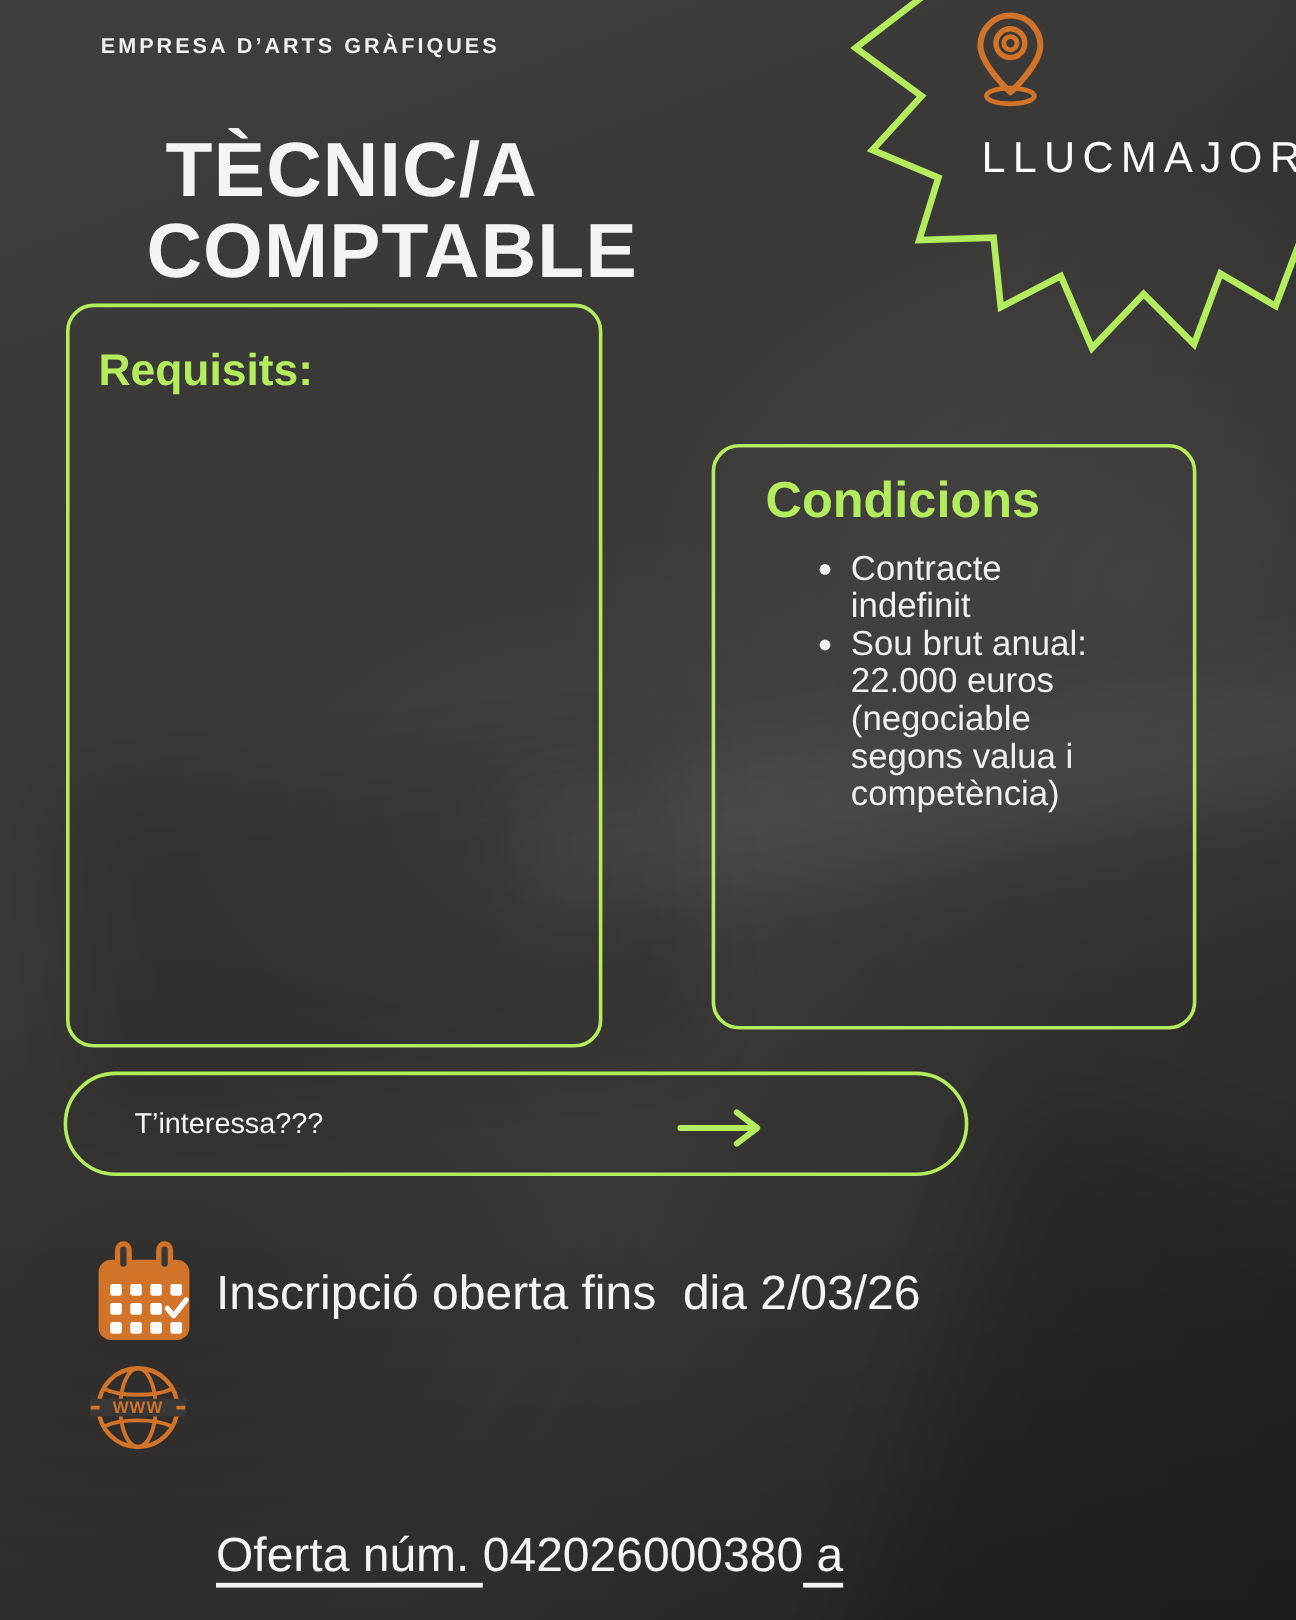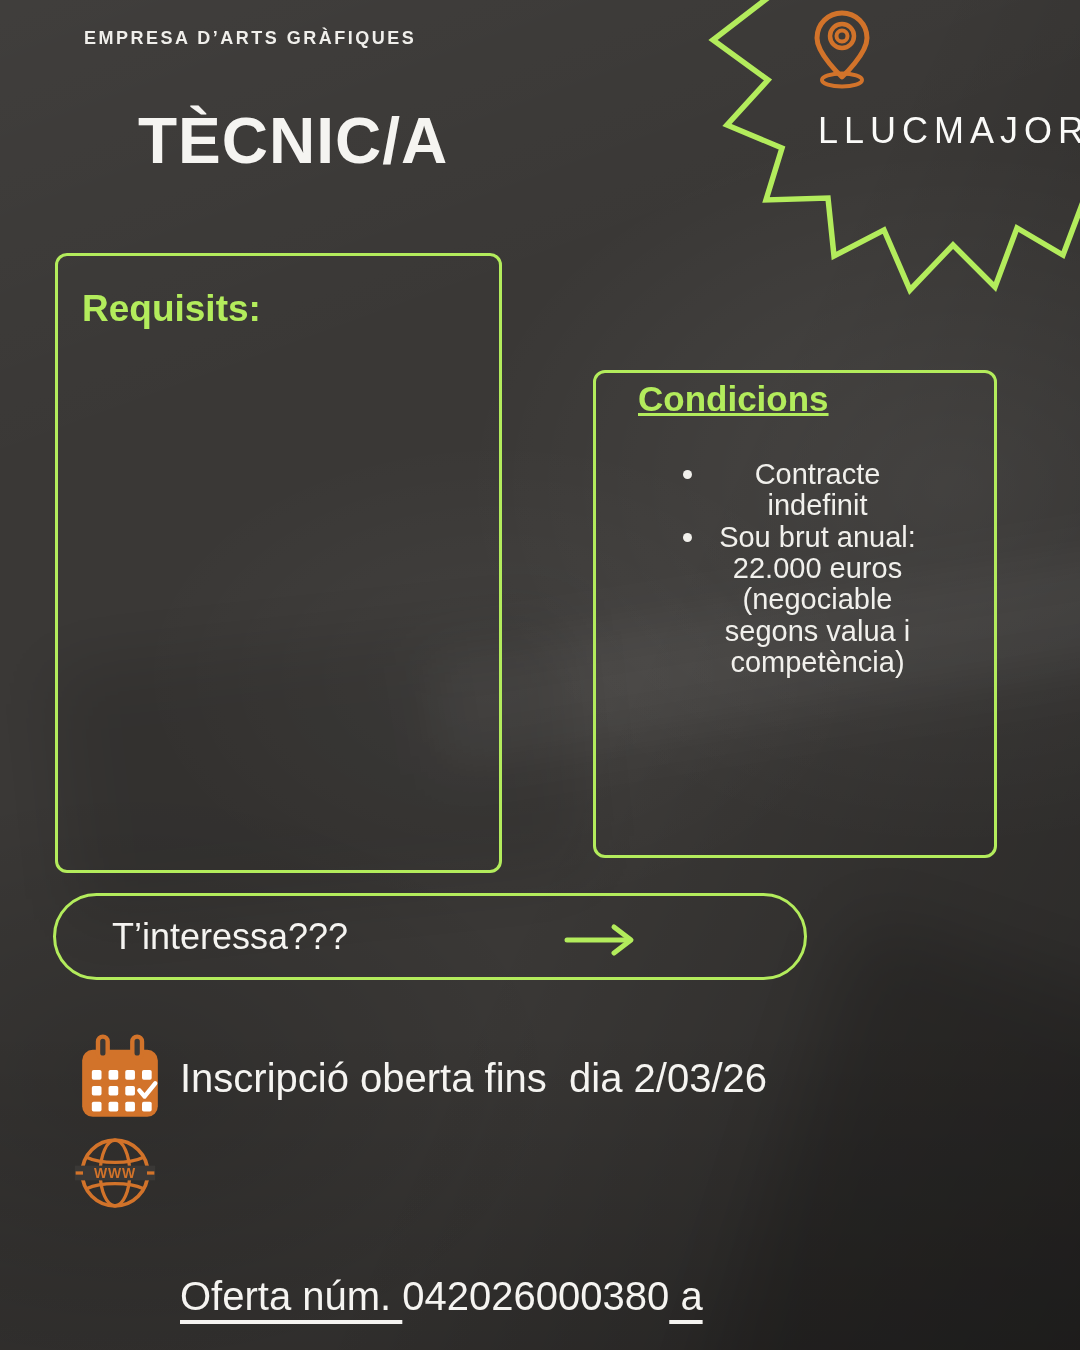--- a/index.html
+++ b/index.html
@@ -38,47 +38,47 @@
   .title .t1 { display:block; padding-left:16px; }
   .title .t2 { display:block; }
 
   .pin-icon { position:absolute; left:806px; top:8px; width:72px; height:82px; }
   .location {
     position:absolute; left:818px; top:110px;
     font-size:36px; font-weight:500; letter-spacing:6px; color:#fafaf8;
   }
 
   .panel {
-    position:absolute; border:3.5px solid #b3ec5c; border-radius:12px;
+    position:absolute; border:3.5px solid #b3ec5c; border-radius:23px;
   }
   .panel-req { left:55px; top:253px; width:447px; height:620px; }
   .panel-con { left:593px; top:370px; width:404px; height:488px; }
   .panel-title { position:absolute; font-weight:700; color:#b3ec5c; }
   .panel-req .panel-title { left:24px; top:32px; font-size:37px; }
-  .panel-con .panel-title { left:42px; top:6px; font-size:35px;text-decoration:underline; }
+  .panel-con .panel-title { left:42px; top:20px; font-size:42px; }
 
   .blist { position:absolute; list-style:none; font-size:29px; line-height:1.08; color:#f1f0ec; }
   .panel-req .blist { left:52px; top:100px; width:320px; }
-  .panel-con .blist { left:80px; top:86px; width:250px;text-align:center; }
+  .panel-con .blist { left:80px; top:86px; width:250px; }
   .blist li { position:relative; padding-left:33px; }
   .blist li::before {
     content:""; position:absolute; left:7px; top:11px;
     width:9px; height:9px; border-radius:50%; background:#f1f0ec;
   }
   .panel-req .blist li:nth-child(2) { margin-top:34px; }
   .panel-req .blist li:nth-child(2)::before,
   .panel-req .blist li:nth-child(4)::before,
   .panel-con .blist li:nth-child(3)::before { background:#b3ec5c; }
 
   .cta-pill {
     position:absolute; left:53px; top:893px; width:754px; height:87px;
     border:3.5px solid #b3ec5c; border-radius:44px;
     display:flex; align-items:center; cursor:pointer; background:transparent;
   }
-  .cta-label { padding-left:56px; font-size:36px; color:#f5f4f1; }
+  .cta-label { padding-left:56px; font-size:24px; color:#f5f4f1; }
   .cta-arrow { position:absolute; left:505px; top:24px; width:80px; height:40px; }
 
   .deadline-row { position:absolute; left:0; top:1032px; width:1080px; height:92px; }
   .calendar-icon { position:absolute; left:76px; top:2px; width:88px; height:88px; }
   .deadline-text {
     position:absolute; left:180px; top:24px;
     font-size:40px; color:#f5f4f1; white-space:pre;
   }
 
   .offer-row { position:absolute; left:0; top:1126px; width:884px; height:180px; cursor:pointer; }
@@ -96,20 +96,21 @@
   <div class="photo-shape shape-keys"></div>
 
   <svg class="burst-svg" viewBox="0 0 1080 1350">
     <polyline points="778,-10 713,40 768,80 727,125 782,148 766,200 828,198 834,256 884,230 910,290 953,245 995,287 1017,228 1063,255 1092,178" fill="none" stroke="#b3ec5c" stroke-width="5.5"></polyline>
   </svg>
 
   <div class="company">EMPRESA D’ARTS GRÀFIQUES</div>
 
   <h1 class="title">
     <span class="t1">TÈCNIC/A</span>
+    <span class="t2">COMPTABLE</span>
   </h1>
 
   <svg class="pin-icon" viewBox="0 0 72 80">
     <path d="M36 4 C22 4 11 15 11 29 C11 45 36 68 36 68 C36 68 61 45 61 29 C61 15 50 4 36 4 Z" fill="none" stroke="#d2732a" stroke-width="5" stroke-linejoin="round"></path>
     <circle cx="36" cy="27" r="12" fill="none" stroke="#d2732a" stroke-width="4.5"></circle>
     <circle cx="36" cy="27" r="5.5" fill="none" stroke="#d2732a" stroke-width="4"></circle>
     <ellipse cx="36" cy="71" rx="20" ry="6.5" fill="none" stroke="#d2732a" stroke-width="4"></ellipse>
   </svg>
   <div class="location">LLUCMAJOR</div>
 

